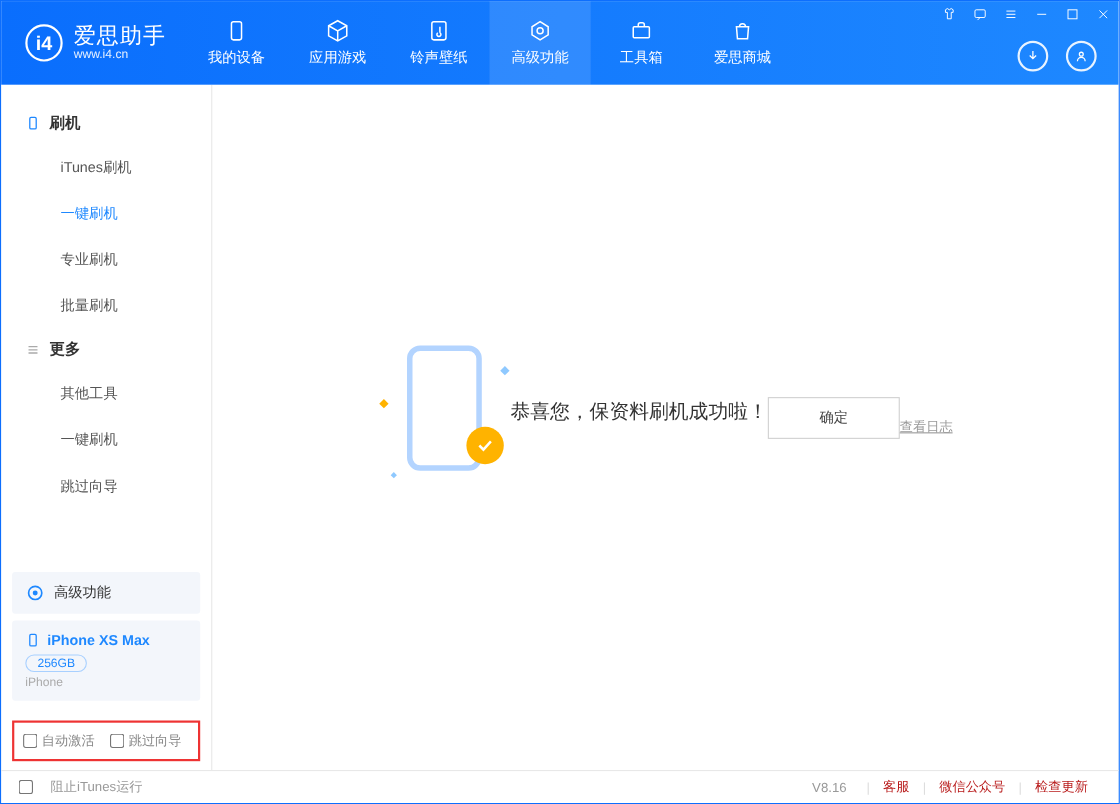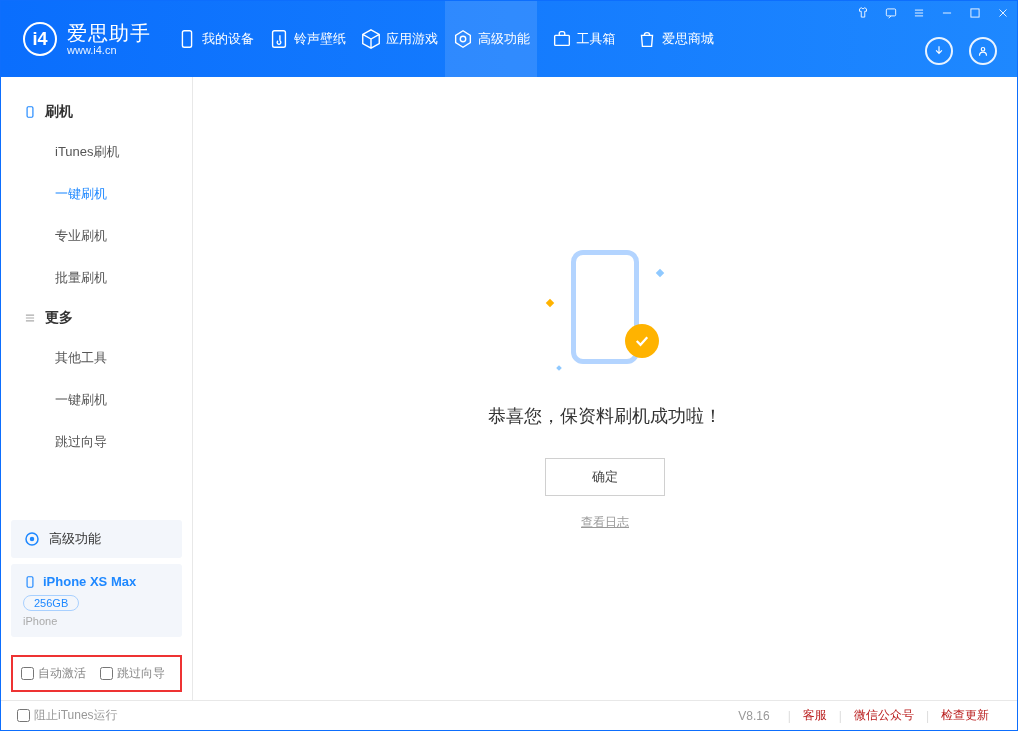--- a/index.html
+++ b/index.html
@@ -7,21 +7,21 @@
 
     
     .header { height: 76px; background: linear-gradient(90deg, #0a6efd, #1e88ff); display: flex; align-items: stretch; color: #fff; position: relative; }
     .logo-block { display: flex; align-items: center; padding: 0 18px 0 22px; gap: 10px; }
     .logo-circle { width: 34px; height: 34px; border: 2px solid #fff; border-radius: 50%; display: flex; align-items: center; justify-content: center; font-weight: bold; font-size: 18px; }
     .logo-text { display: flex; flex-direction: column; line-height: 1.1; }
     .logo-title { font-size: 20px; font-weight: 500; letter-spacing: 1px; }
     .logo-sub { font-size: 11px; opacity: 0.9; }
 
     .nav { display: flex; }
-    .nav-item { width: 92px; display: flex; flex-direction: row; align-items: center; justify-content: center; gap: 4px; cursor: pointer; font-size: 13px; position: relative; }
+    .nav-item { width: 92px; display: flex; flex-direction: column; align-items: center; justify-content: center; gap: 4px; cursor: pointer; font-size: 13px; position: relative; }
     .nav-item.active { background: rgba(255,255,255,0.12); }
     .nav-icon { width: 22px; height: 22px; display: flex; align-items: center; justify-content: center; }
     .nav-icon svg { width: 22px; height: 22px; fill: #fff; stroke: #fff; }
 
     .win-ctrls-sm { position: absolute; right: 6px; top: 4px; display: flex; gap: 12px; align-items: center; }
     .win-ctrls-sm span { width: 16px; height: 16px; display: inline-flex; align-items: center; justify-content: center; cursor: pointer; }
     .win-ctrls-sm svg { width: 14px; height: 14px; stroke: #fff; fill: none; stroke-width: 1.5; }
 
     .header-right-icons { position: absolute; right: 20px; bottom: 12px; display: flex; gap: 16px; }
     .circ-btn { width: 28px; height: 28px; border: 2px solid rgba(255,255,255,0.9); border-radius: 50%; display: flex; align-items: center; justify-content: center; cursor: pointer; }
@@ -41,37 +41,37 @@
     .device-info-panel { margin: 0 10px 10px; background: #f3f6fb; border-radius: 3px; padding: 10px 12px; }
     .device-name { font-size: 13px; color: #1e88ff; font-weight: bold; display: flex; align-items: center; gap: 6px; }
     .device-name svg { width: 14px; height: 14px; }
     .cap-badge { display: inline-block; margin-top: 6px; font-size: 11px; color: #1e88ff; border: 1px solid #a8d0ff; border-radius: 10px; padding: 1px 10px; }
     .dev-type { font-size: 11px; color: #aaa; margin-top: 4px; }
 
     .opt-row { border: 2px solid #e33; margin: 8px 10px; padding: 8px 8px; display: flex; gap: 14px; align-items: center; }
     .opt-row label { display: flex; align-items: center; gap: 4px; font-size: 12px; color: #888; cursor: pointer; }
     .opt-row input { width: 13px; height: 13px; }
 
-    .content { flex: 1; display: flex; flex-direction: column; align-items: center; justify-content: center; }
+    .content { flex: 1; display: flex; flex-direction: row; align-items: center; justify-content: center; }
     .illus { width: 120px; height: 130px; position: relative; margin-bottom: 28px; }
     .illus-phone { position: absolute; left: 26px; top: 4px; width: 68px; height: 114px; border: 5px solid #b3d4ff; border-radius: 12px; background: #fff; }
     .illus-check { position: absolute; right: 6px; bottom: 18px; width: 34px; height: 34px; background: #ffb300; border-radius: 50%; display: flex; align-items: center; justify-content: center; }
     .illus-check svg { width: 18px; height: 18px; stroke: #fff; stroke-width: 3; fill: none; }
     .spark { position: absolute; width: 6px; height: 6px; background: #ffb300; transform: rotate(45deg); }
     .spark.s1 { left: 2px; top: 54px; }
     .spark.s2 { right: 2px; top: 24px; background: #8fc9ff; }
     .spark.s3 { left: 12px; bottom: 6px; background: #8fc9ff; width:4px; height:4px; }
 
     .result-text { font-size: 18px; color: #333; margin-bottom: 30px; }
     .ok-btn { padding: 9px 46px; border: 1px solid #d0d0d0; background: #fff; font-size: 13px; color: #444; cursor: pointer; margin-bottom: 18px; }
     .log-link { font-size: 12px; color: #999; cursor: pointer; text-decoration: underline; }
 
     
     .footer { height: 30px; border-top: 1px solid #e8e8e8; display: flex; align-items: center; padding: 0 16px; font-size: 12px; color: #999; }
-    .footer label { display: flex; align-items: center; gap: 4px; cursor: pointer; }
+    .footer label { display: flex; align-items: center; gap: 16px; cursor: pointer; }
     .footer .spacer { flex: 1; }
     .footer .ver { color: #999; margin-right: 18px; }
     .footer .flink { color: #b91c1c; padding: 0 12px; cursor: pointer; }
     .footer .sep { color: #ddd; }
   </style>
 </head>
 <body>
 
 <div class="header">
   <div class="logo-block">
@@ -86,33 +86,33 @@
       <span class="nav-icon">
           <svg viewBox="0 0 24 24">
             <rect x="7" y="3" width="10" height="18" rx="2" fill="none" stroke-width="1.5"></rect>
           </svg>
         </span>
       <span>我的设备</span>
     </div>
     <div class="nav-item">
       <span class="nav-icon">
           <svg viewBox="0 0 24 24">
+            <path d="M12 2 L21 7 L21 17 L12 22 L3 17 L3 7 Z M3 7 L12 12 L21 7 M12 12 L12 22" fill="none" stroke-width="1.5"></path>
+          </svg>
+        </span>
+      <span>应用游戏</span>
+    </div>
+    <div class="nav-item">
+      <span class="nav-icon">
+          <svg viewBox="0 0 24 24">
             <rect x="5" y="3" width="14" height="18" rx="2" fill="none" stroke-width="1.5"></rect>
             <path d="M13 8 L13 14 M11 14 a2 2 0 1 0 2 0" fill="none" stroke-width="1.5"></path>
           </svg>
         </span>
       <span>铃声壁纸</span>
-    </div>
-    <div class="nav-item">
-      <span class="nav-icon">
-          <svg viewBox="0 0 24 24">
-            <path d="M12 2 L21 7 L21 17 L12 22 L3 17 L3 7 Z M3 7 L12 12 L21 7 M12 12 L12 22" fill="none" stroke-width="1.5"></path>
-          </svg>
-        </span>
-      <span>应用游戏</span>
     </div>
     <div class="nav-item active">
       <span class="nav-icon">
           <svg viewBox="0 0 24 24">
             <path d="M12 3 L4 8 L4 16 L12 21 L20 16 L20 8 Z" fill="none" stroke-width="1.5"></path>
             <path d="M9 12 a3 3 0 1 0 6 0 a3 3 0 1 0 -6 0" fill="none" stroke-width="1.5"></path>
           </svg>
         </span>
       <span>高级功能</span>
     </div>

